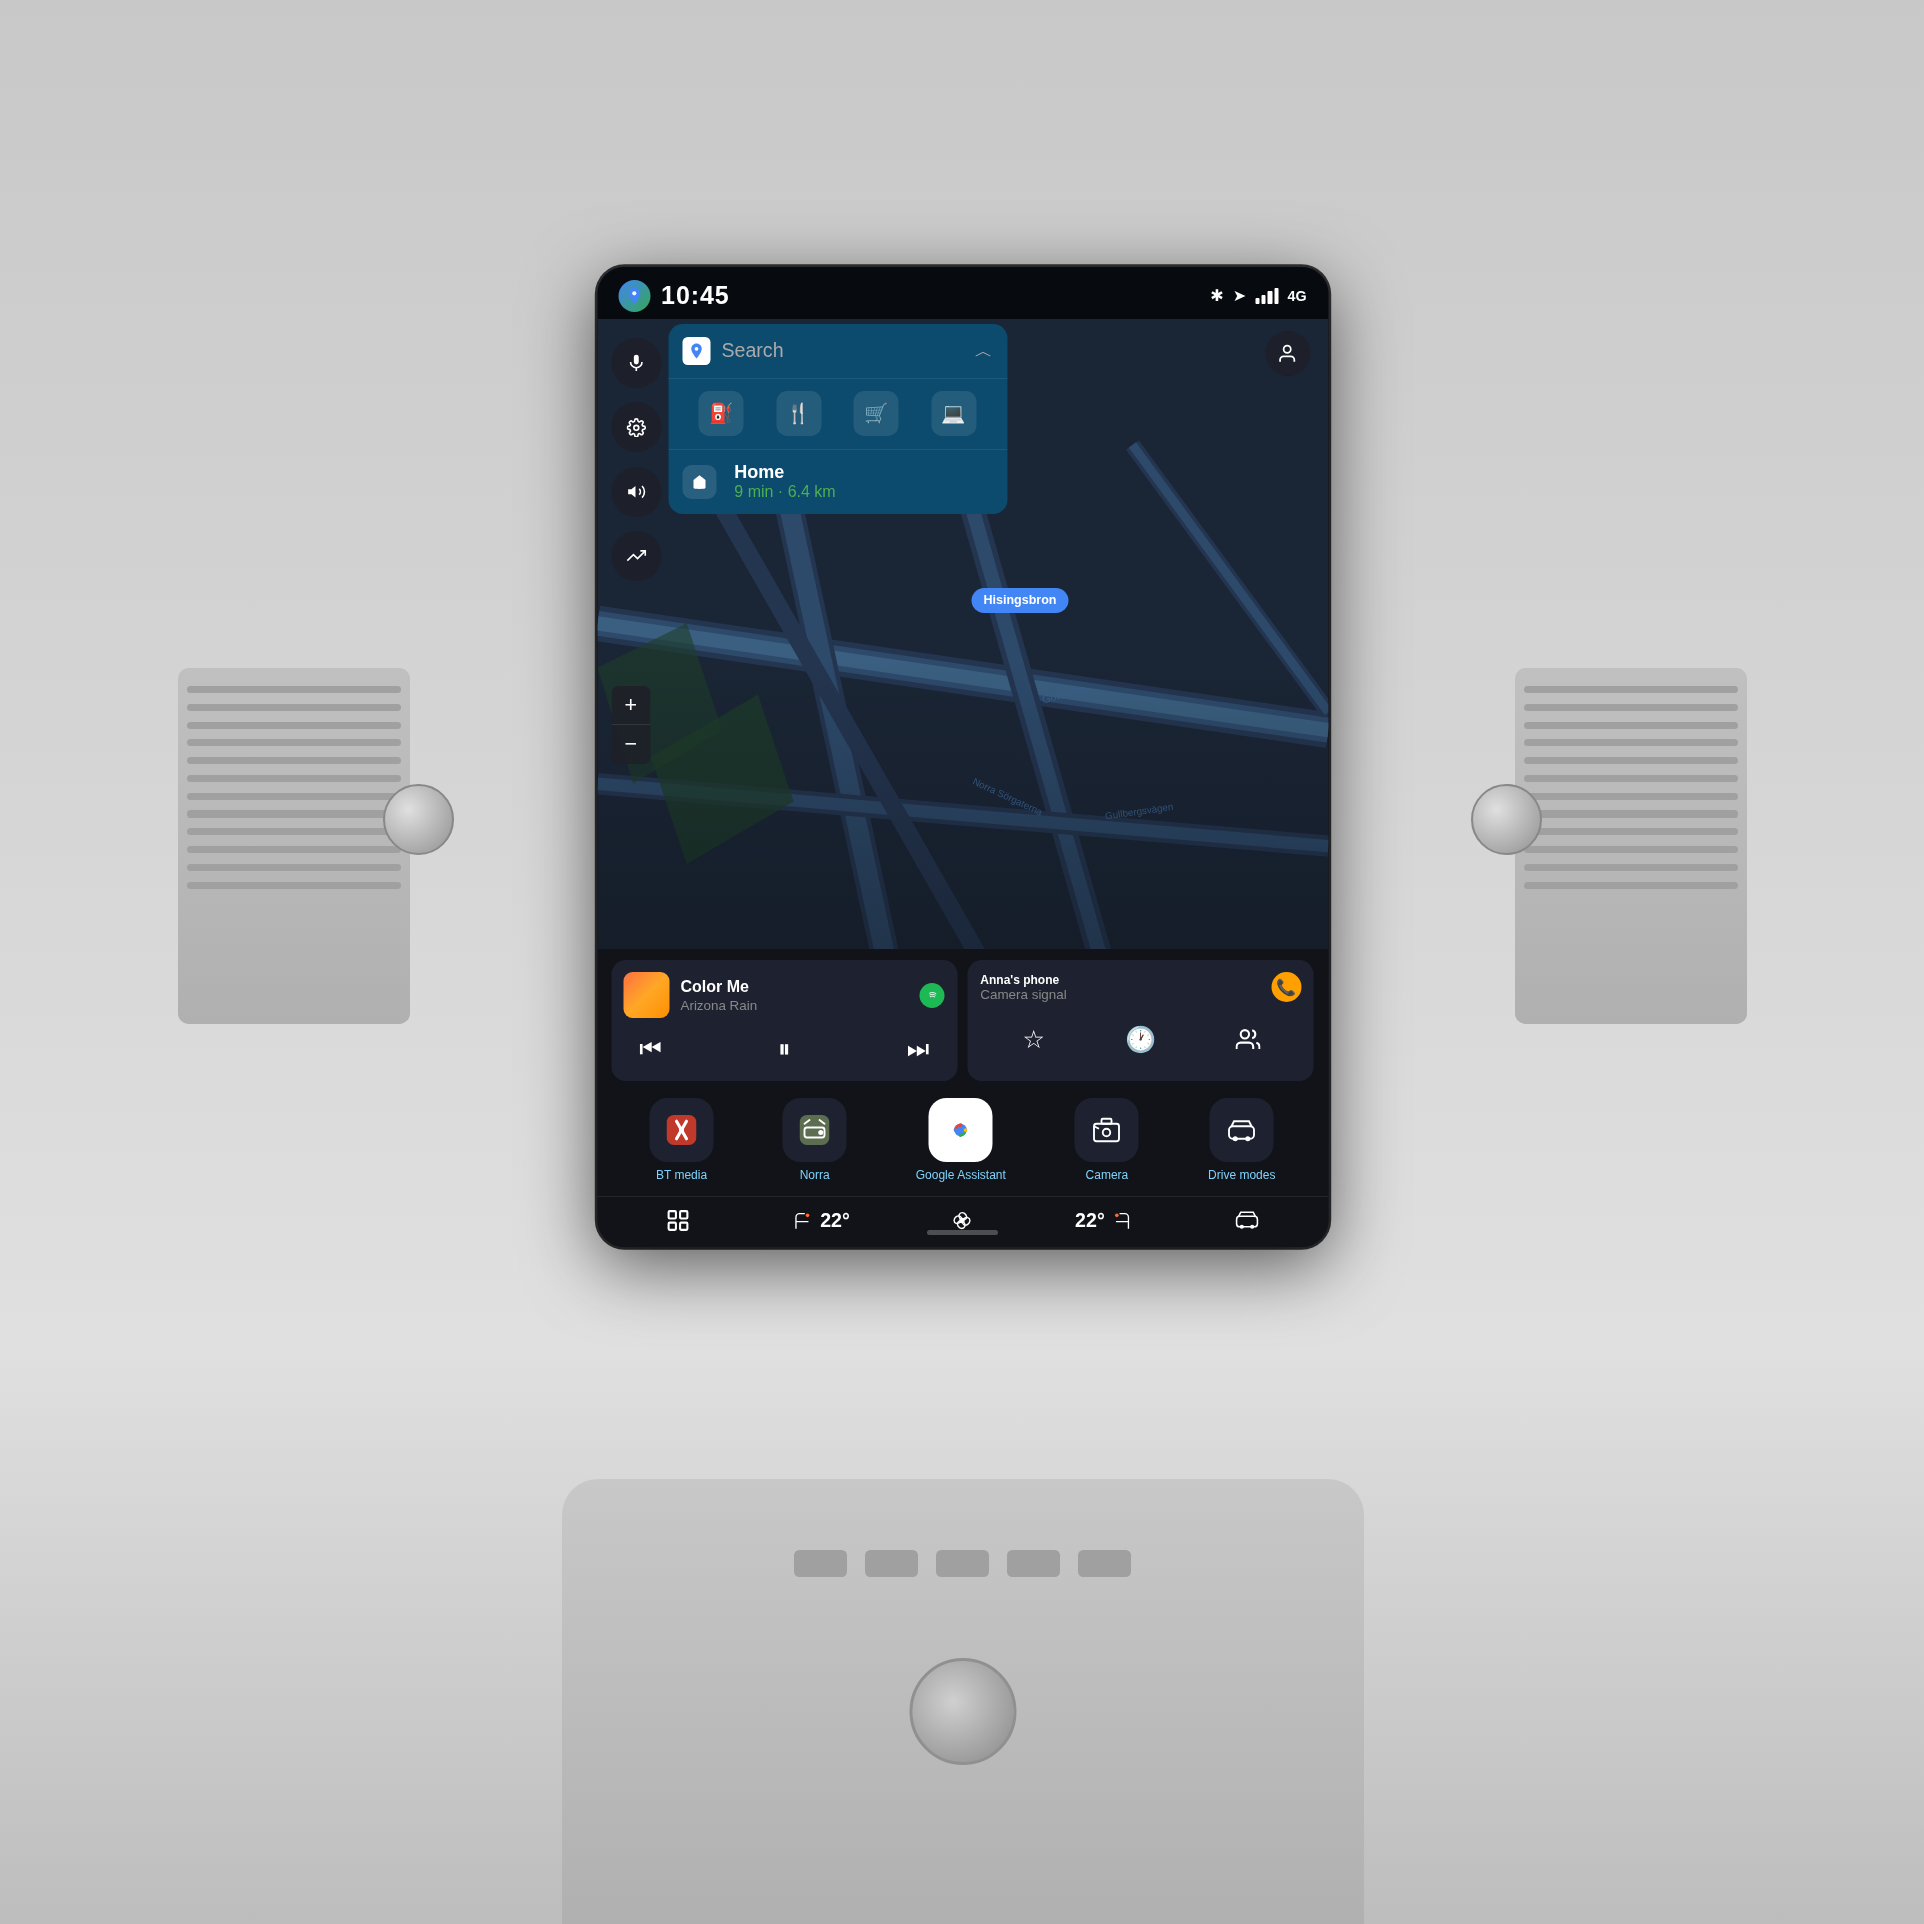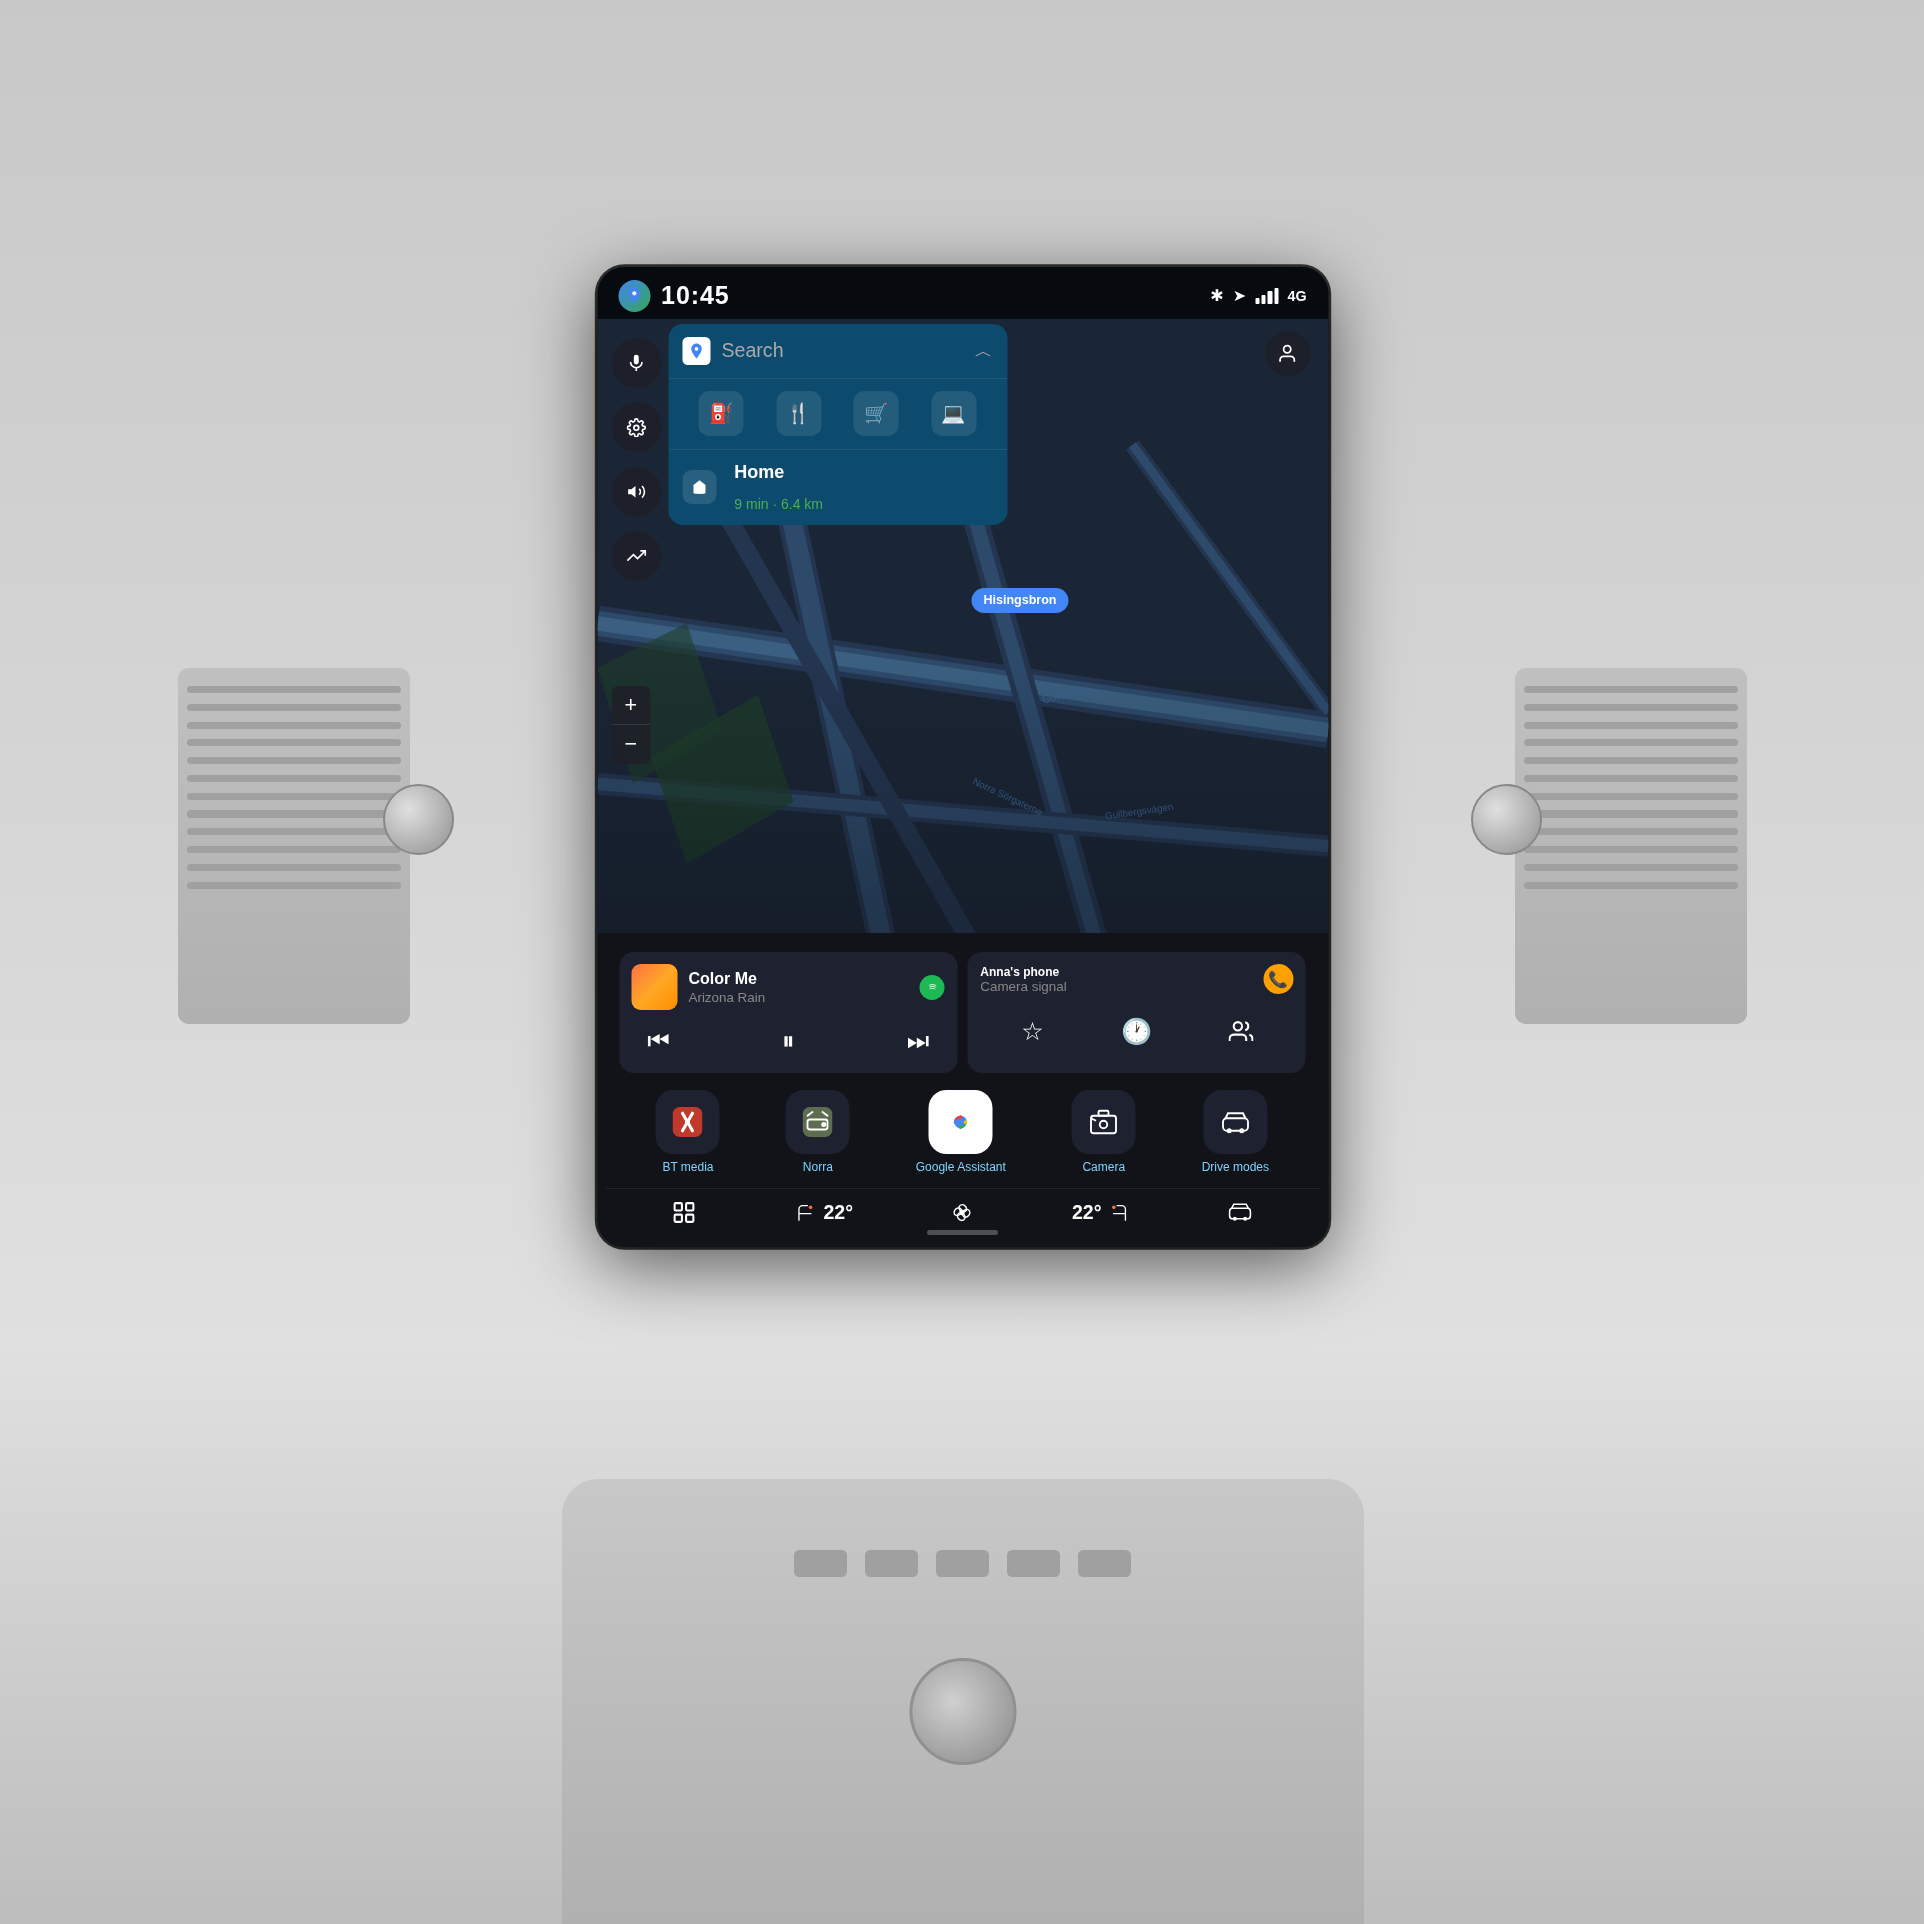--- a/index.html
+++ b/index.html
@@ -311,21 +311,21 @@
       border-radius: 9px;
       display: flex;
       align-items: center;
       justify-content: center;
       color: white;
       font-size: 16px;
     }
 
     .dest-info { flex: 1; }
     .dest-name { color: white; font-size: 18px; font-weight: 600; }
-    .dest-detail { color: #4caf50; font-size: 14px; margin-top: 13px; }
+    .dest-detail { color: #4caf50; font-size: 16px; margin-top: 0; }
 
     
     .zoom-controls {
       position: absolute;
       left: 14.3px;
       top: 419px;
       z-index: 50;
     }
 
     .zoom-btn {
@@ -376,21 +376,21 @@
       white-space: nowrap;
     }
 
     
     .bottom-section {
       position: absolute;
       bottom: 0;
       left: 0;
       right: 0;
       background: #111318;
-      padding: 8px;
+      padding: 0;
     }
 
     
     .cards-row {
       display: flex;
       padding: 10.7px 14.3px;
       gap: 10.7px;
     }
 
     .media-card {

